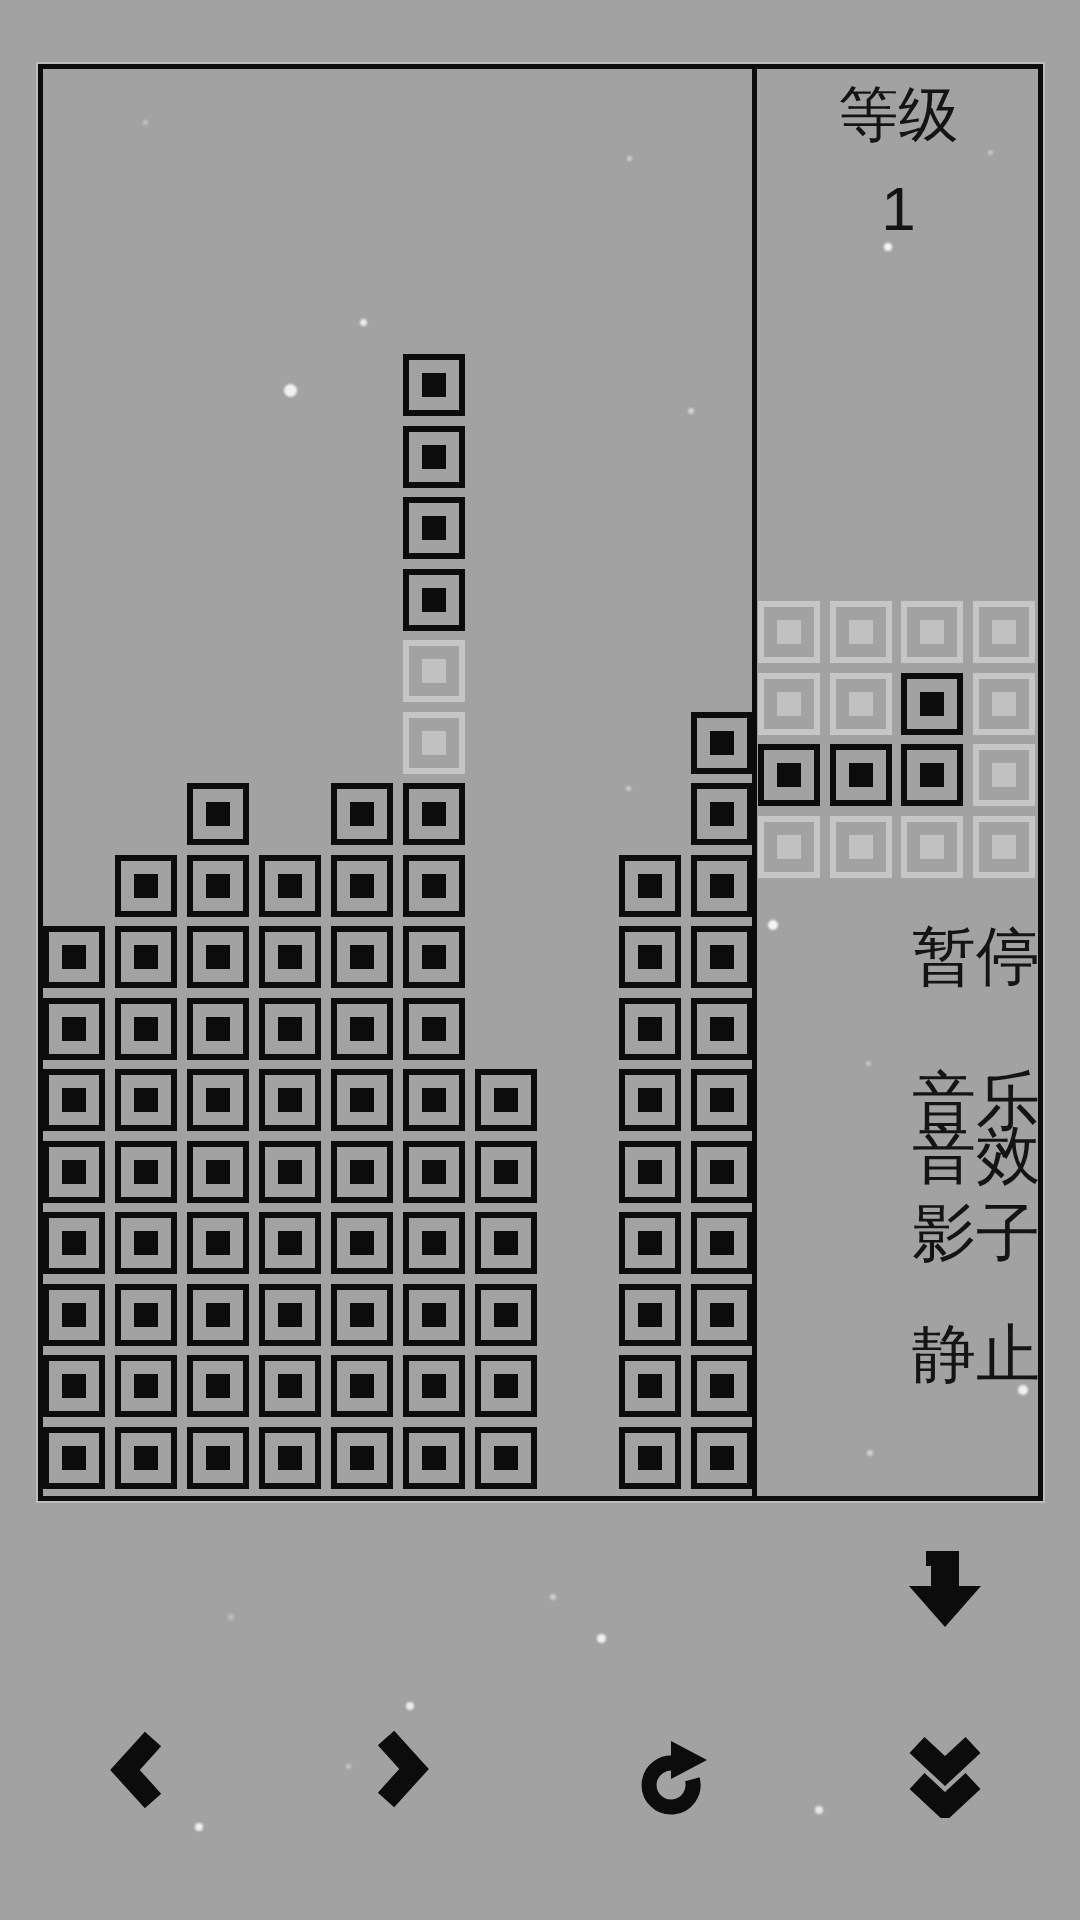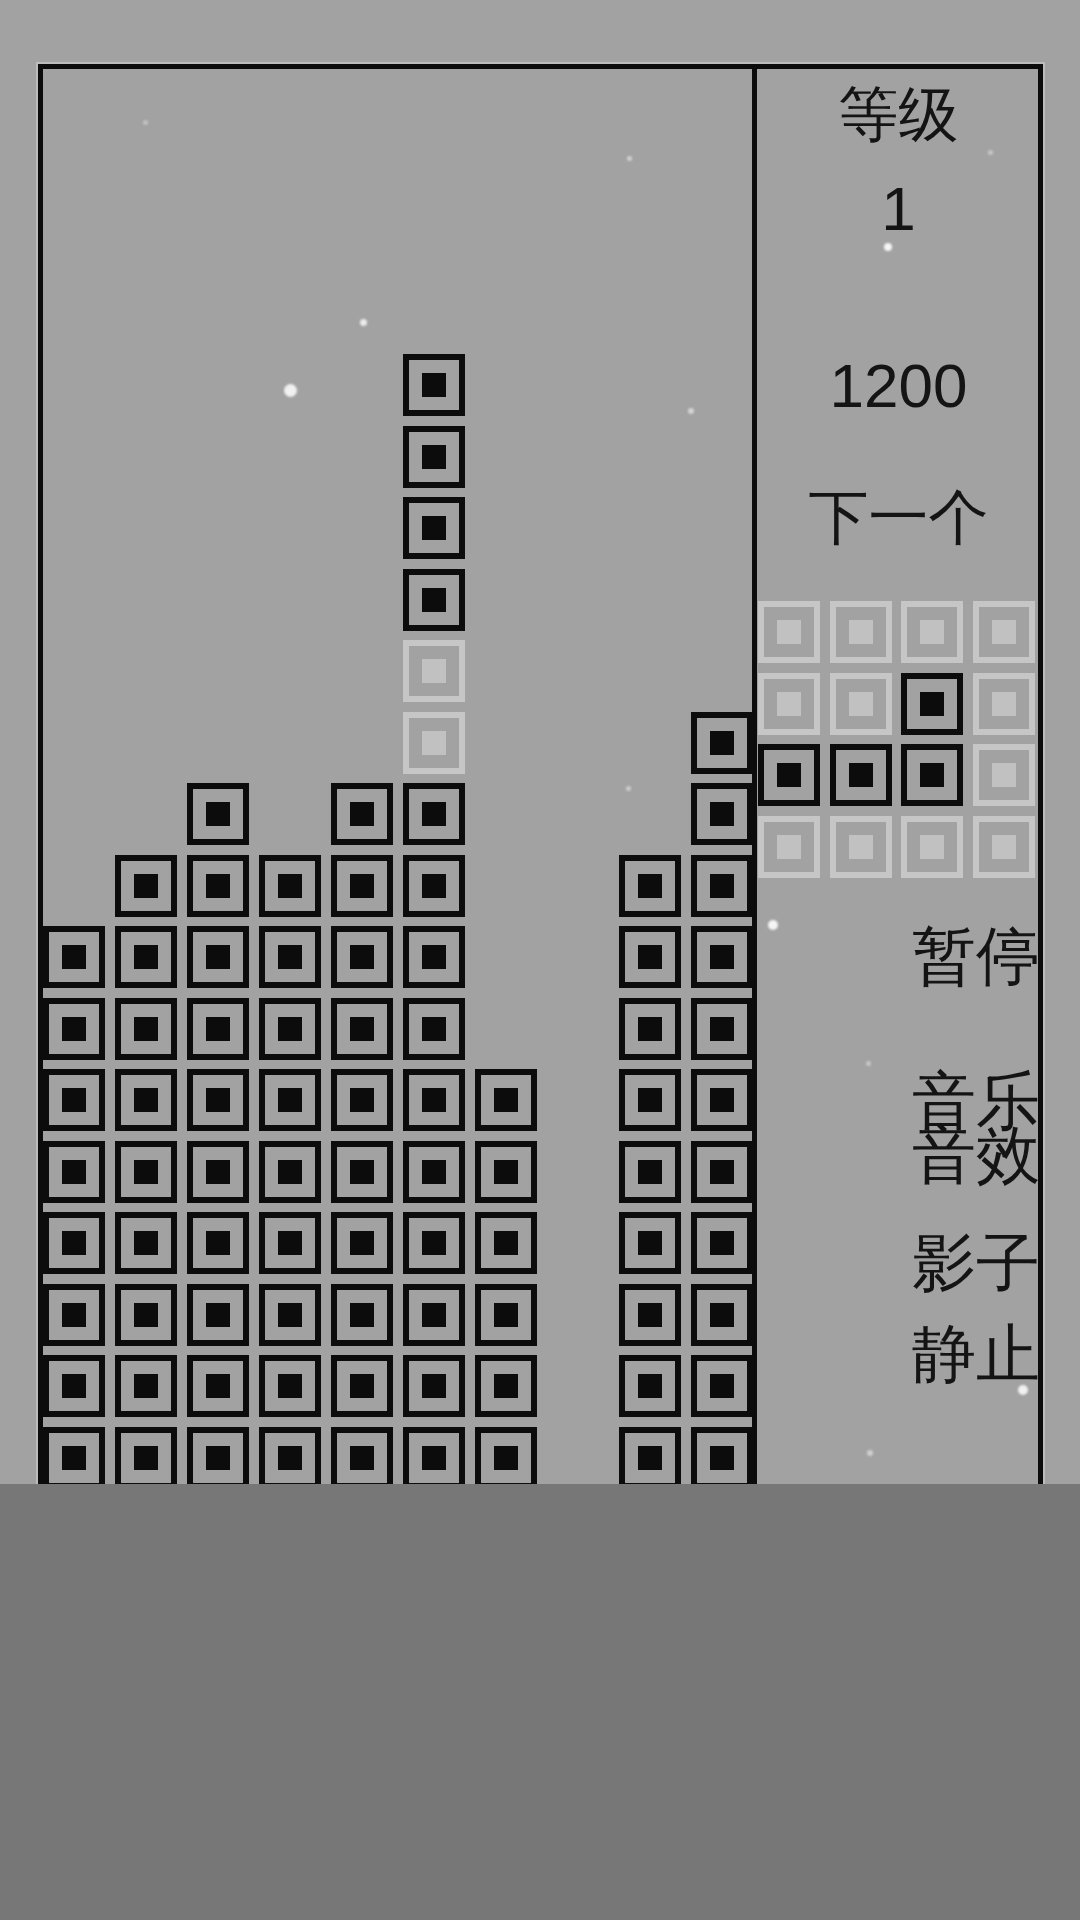--- a/index.html
+++ b/index.html
@@ -1,17 +1,17 @@
 <!DOCTYPE html>
 <html><head>
 <meta charset="utf-8">
 <style>
   html,body{margin:0;padding:0;background:#777;}
   .screen{
-    position:relative;width:1080px;height:1484px;overflow:hidden;
+    position:relative;width:1080px;height:1920px;overflow:hidden;
     background:var(--bg,#a2a2a2);
     font-family:"Liberation Sans","DejaVu Sans",sans-serif;
     color:var(--txt,#141414);
     -webkit-user-select:none;user-select:none;
   }
   .frame{
     position:absolute;left:38px;top:64px;width:1005px;height:1437px;
     box-sizing:border-box;border:5px solid var(--blk,#0c0c0c);
     box-shadow:0 0 0 2px rgba(255,255,255,.28);
   }
@@ -145,22 +145,20 @@
       <div class="block" style="left: 288px; top: 1356.5px;"></div>
       <div class="block" style="left: 360px; top: 1356.5px;"></div>
       <div class="block" style="left: 432px; top: 1356.5px;"></div>
       <div class="block" style="left: 576px; top: 1356.5px;"></div>
       <div class="block" style="left: 648px; top: 1356.5px;"></div>
     </div>
 
   <div class="sidebar">
     <div class="side-text lbl t-level">等级</div>
     <div class="side-text val t-levelval">1</div>
-    <div class="side-text val t-scoreval">1200</div>
-    <div class="side-text lbl t-next">下一个</div>
     <div class="preview">
         <div class="block ghost" style="left: 0px; top: 0px;"></div>
         <div class="block ghost" style="left: 71.7px; top: 0px;"></div>
         <div class="block ghost" style="left: 143.4px; top: 0px;"></div>
         <div class="block ghost" style="left: 215.1px; top: 0px;"></div>
         <div class="block ghost" style="left: 0px; top: 71.7px;"></div>
         <div class="block ghost" style="left: 71.7px; top: 71.7px;"></div>
         <div class="block" style="left: 143.4px; top: 71.7px;"></div>
         <div class="block ghost" style="left: 215.1px; top: 71.7px;"></div>
         <div class="block" style="left: 0px; top: 143.4px;"></div>
@@ -169,21 +167,21 @@
         <div class="block ghost" style="left: 215.1px; top: 143.4px;"></div>
         <div class="block ghost" style="left: 0px; top: 215.1px;"></div>
         <div class="block ghost" style="left: 71.7px; top: 215.1px;"></div>
         <div class="block ghost" style="left: 143.4px; top: 215.1px;"></div>
         <div class="block ghost" style="left: 215.1px; top: 215.1px;"></div>
       </div>
     <div>
         <button class="menu-item" style="top: 853px;">暂停</button>
         <button class="menu-item" style="top: 998px;">音乐</button>
         <button class="menu-item" style="top: 1052px;">音效</button>
-        <button class="menu-item" style="top: 1160px;">影子</button>
+        <button class="menu-item" style="top: 1130px;">影子</button>
         <button class="menu-item" style="top: 1251px;">静止</button>
       </div>
   </div>
 
   <div class="controls">
       <button class="ctrl-btn" style="left: 907px; top: 1551px; width: 76px; height: 76px;"><span><svg viewBox="0 0 76 76">
             <rect x="24" y="0" width="28" height="44"></rect>
             <rect x="19" y="0" width="8" height="15"></rect>
             <polygon points="2,35 74,35 38,76"></polygon>
           </svg></span></button>

